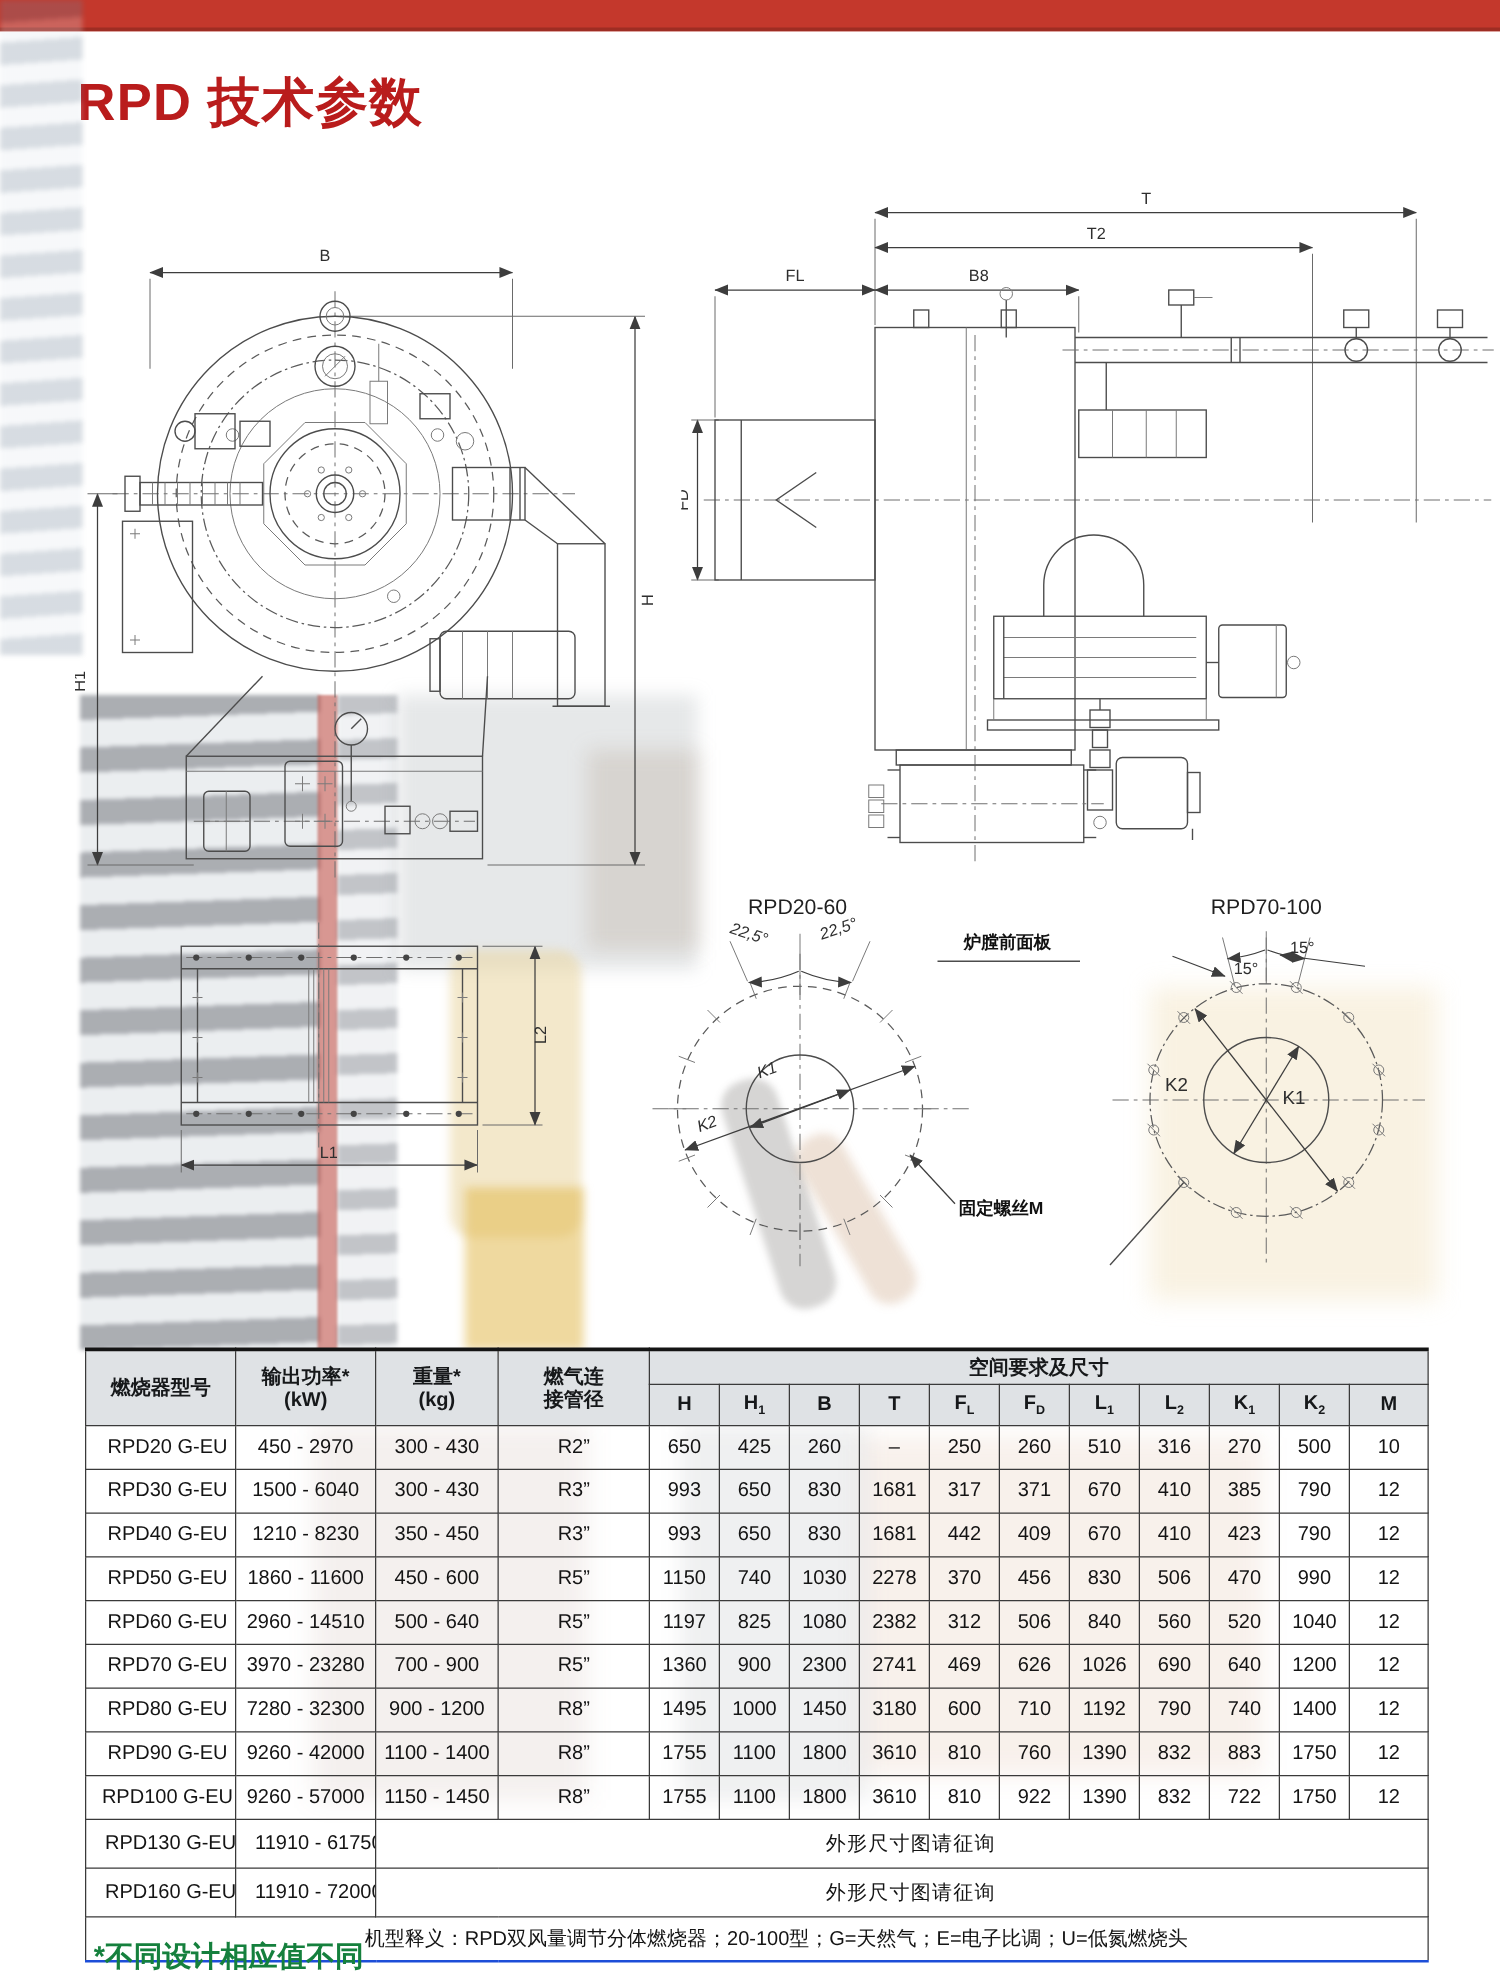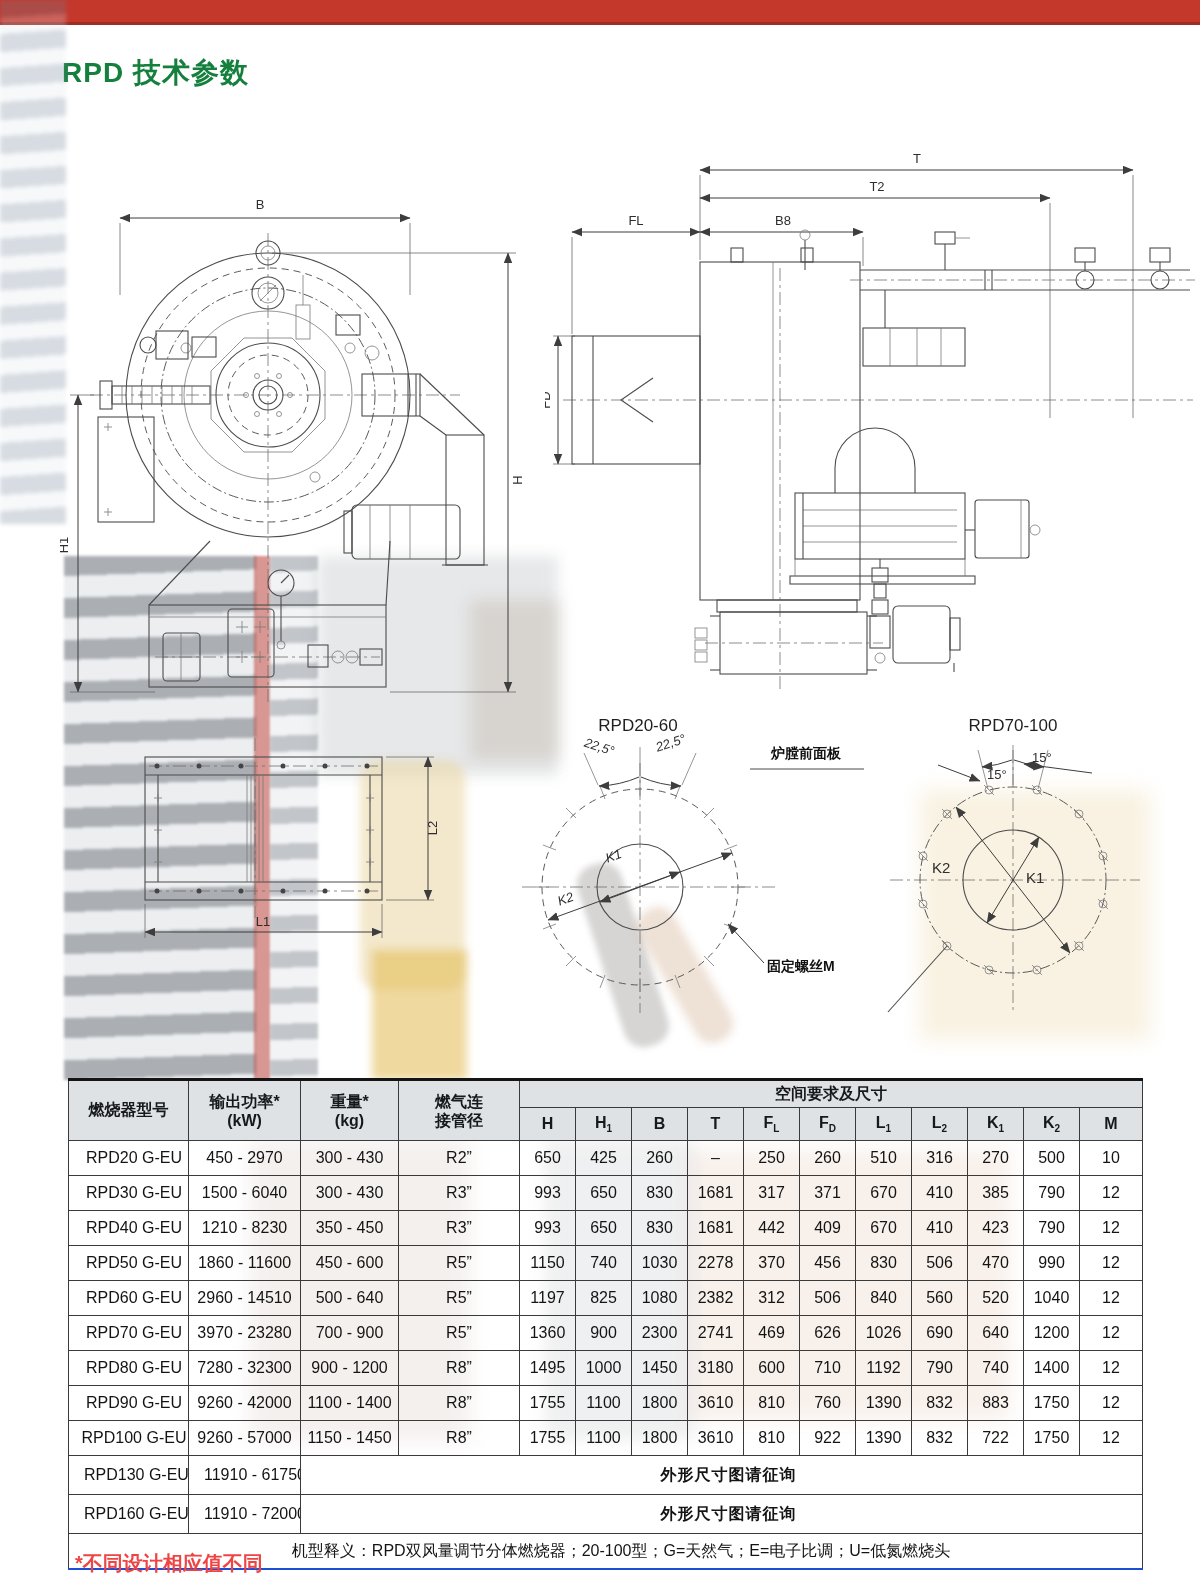--- a/index.html
+++ b/index.html
@@ -2,22 +2,22 @@
 <html><head>
 <meta charset="utf-8">
 <style>
   html,body{margin:0;padding:0;background:#ffffff;}
   #page{position:relative;width:1200px;height:1582px;background:#ffffff;overflow:hidden;
         font-family:"Liberation Sans",sans-serif;}
 
   
   .topbar{position:absolute;left:0;top:0;width:1200px;height:22px;background:#c4382c;
           border-bottom:3px solid #9e2d23;}
-  .page-title{position:absolute;left:62px;top:54px;font-size:28px;font-weight:bold;
-              color:#15803d;letter-spacing:1px;}
+  .page-title{position:absolute;left:62px;top:54px;font-size:42px;font-weight:bold;
+              color:#b91c1c;letter-spacing:1px;}
 
   
   .ph{position:absolute;}
   .ph-slats-left {left:0;top:556;width:66px;height:524px;filter:blur(2px);
      background:repeating-linear-gradient(176deg,rgba(110,130,150,.28) 0 18px,rgba(222,228,235,.25) 18px 34px);}
   .ph-slats-main {left:64px;top:556px;width:192px;height:524px;filter:blur(1.5px);
      background:repeating-linear-gradient(178deg,rgba(45,52,64,.40) 0 20px,rgba(190,198,206,.30) 20px 42px);}
   .ph-red-stripe {left:254px;top:556px;width:16px;height:524px;background:rgba(178,48,38,.5);filter:blur(1px);}
   .ph-slats-right{left:270px;top:556px;width:48px;height:524px;filter:blur(1.5px);
      background:repeating-linear-gradient(178deg,rgba(70,78,90,.33) 0 16px,rgba(200,206,212,.26) 16px 36px);}
@@ -54,24 +54,24 @@
   table.spec th,table.spec td{border:1px solid #3a3a3a;overflow:hidden;white-space:nowrap;}
   table.spec thead th{background:#dfe2e5;color:#16181a;font-weight:bold;text-align:center;}
   table.spec thead .r1 th{height:24px;font-size:16px;}
   th.two{line-height:19px;}
   #dim-header-row th{height:30px;font-size:16px;}
   #dim-header-row sub{font-size:10px;}
   table.spec tbody td{height:32px;font-size:16px;color:#141414;text-align:center;
                       background:rgba(255,255,255,.25);}
   table.spec tbody tr.tall td{height:36px;padding-left:15px;}
   td.model{text-align:left;padding-left:12px;margin-left:28px;}
-  td.span-cell{font-weight:700;letter-spacing:1px;}
+  td.span-cell{font-weight:400;letter-spacing:1px;}
   tr.note td{height:40px;text-align:left;padding-left:32px;font-size:16px;
              border-bottom:2px solid #1d4ed8;background:rgba(255,255,255,.3);}
-  .footnote{position:absolute;left:75px;top:1550px;font-size:20px;font-weight:bold;color:#ef4444;}
+  .footnote{position:absolute;left:75px;top:1550px;font-size:23px;font-weight:bold;color:#15803d;}
 </style>
 </head>
 <body>
 
 <div id="page">
 
   <svg width="0" height="0" style="position:absolute">
     <defs>
       <marker id="ar" viewBox="0 0 10 8" refX="9.5" refY="4" markerWidth="11" markerHeight="9" orient="auto-start-reverse">
           <path d="M0,0L10,4L0,8z" fill="#3d3d3d"></path>

